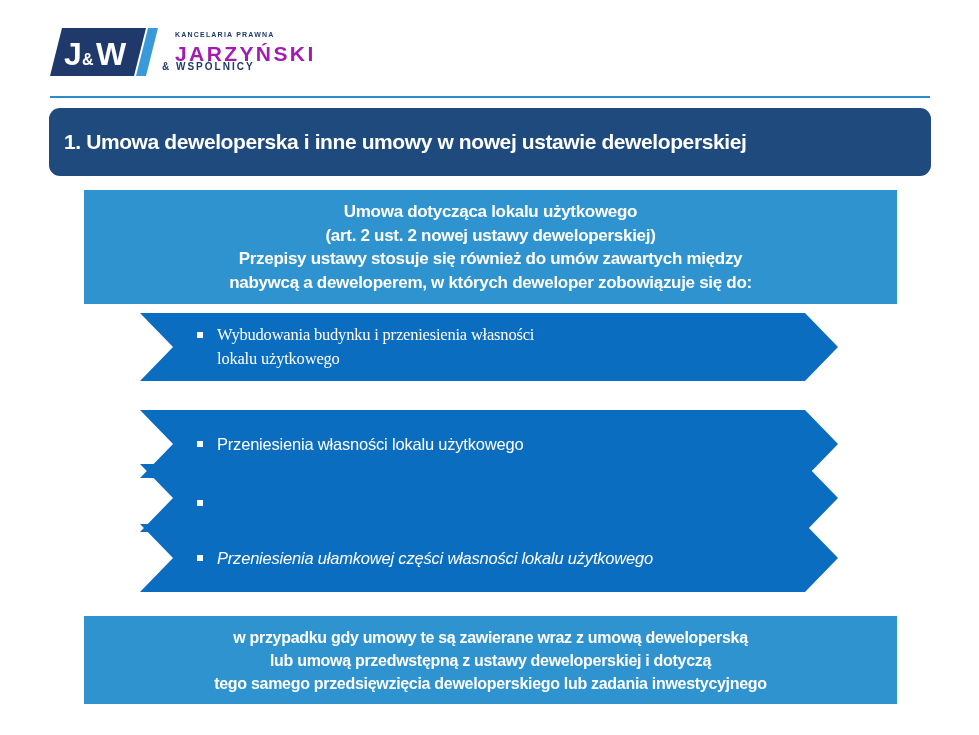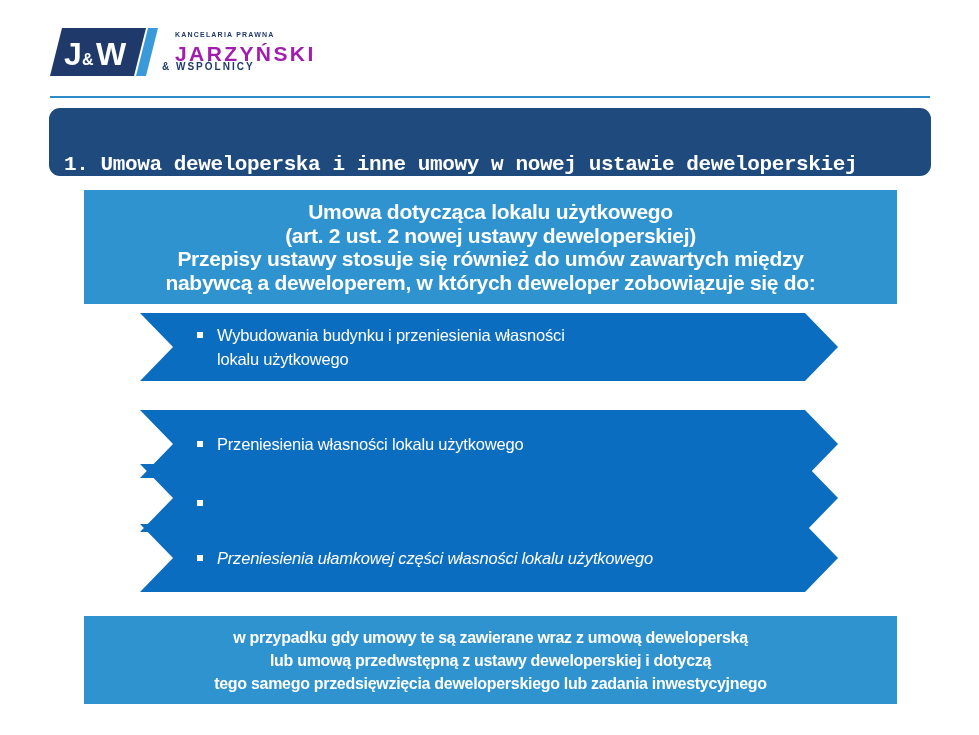--- a/index.html
+++ b/index.html
@@ -9,29 +9,29 @@
   }
   .logo { position: absolute; left: 50px; top: 28px; width: 240px; height: 50px; }
   .logo-mark { position: absolute; left: 0; top: 0; width: 112px; height: 48px; }
   .logo-small { position: absolute; left: 125px; top: 3px; font-size: 7px; font-weight: bold; letter-spacing: 1.2px; color: #1f3a6a; }
   .logo-big1 { position: absolute; left: 125px; top: 14px; font-size: 21px; font-weight: bold; letter-spacing: 2.4px; color: #a21caf; }
   .logo-big2 { position: absolute; left: 112px; top: 33px; font-size: 10px; font-weight: bold; letter-spacing: 2px; color: #1f3a6a; }
   .rule { position: absolute; left: 50px; top: 96px; width: 880px; height: 2px; background: #2e8bc9; }
   .title-bar {
     position: absolute; left: 49px; top: 108px; width: 882px; height: 68px;
     background: #1f4a7e; border-radius: 11px; box-sizing: border-box; padding-left: 15px;
-    display: flex; align-items: flex-end; font-family: Liberation Mono, monospace;
+    display: flex; align-items: center;
   }
   .title-text { color: #fff; font-size: 21px; font-weight: bold; letter-spacing: -0.4px; }
   .box {
     position: absolute; left: 84px; width: 813px; background: #2f93cf;
     color: #fff; text-align: center; font-weight: bold; box-sizing: border-box;
     display: flex; flex-direction: column; justify-content: center;
   }
-  .box-top { top: 190px; height: 114px; font-size: 21px; line-height: 23.5px; letter-spacing: -0.3px; }
+  .box-top { top: 190px; height: 114px; font-size: 17px; line-height: 23.5px; letter-spacing: -0.3px; }
   .box-bottom { top: 616px; height: 88px; font-size: 16px; line-height: 23px; letter-spacing: -0.3px; }
   .chev { position: absolute; left: 140px; width: 700px; height: 68px; }
   .chev svg { position: absolute; left: 0; top: 0; }
   .chev-text {
     position: absolute; left: 57px; top: 0; height: 68px; width: 580px;
     display: flex; align-items: center; color: #fff; font-size: 16.5px; line-height: 24px; letter-spacing: -0.2px;
   }
   .bullet { display: inline-block; width: 6px; height: 6px; background: #fff; margin-right: 14px; flex: none; align-self: flex-start; }
   .chev-text .inner { display: flex; align-items: flex-start; }
   .chev-text .bullet { margin-top: 9px; }
@@ -58,21 +58,21 @@
   <span class="title-text">1. Umowa deweloperska i inne umowy w nowej ustawie deweloperskiej</span>
 </div>
 
 <div class="box box-top">
   <div>Umowa dotycząca lokalu użytkowego</div>
   <div>(art. 2 ust. 2 nowej ustawy deweloperskiej)</div>
   <div>Przepisy ustawy stosuje się również do umów zawartych między</div>
   <div>nabywcą a deweloperem, w których deweloper zobowiązuje się do:</div>
 </div>
 
-<div class="chev" style="top:313px;">
+<div class="chev" style="top:313px;font-family:Liberation Serif, serif;">
   <svg width="700" height="68">
     <polygon points="0,0 665,0 698,34 665,68 0,68 33,34" fill="#0b6dc0"></polygon>
   </svg>
   <div class="chev-text">
     <div class="inner">
       <span class="bullet"></span>
       <div>
         <div>Wybudowania budynku i przeniesienia własności</div>
         <div>lokalu użytkowego</div>
       </div>

